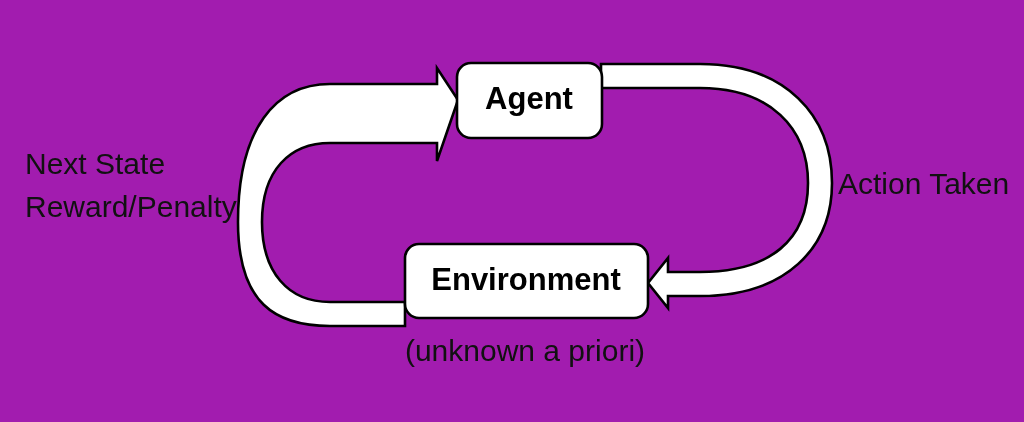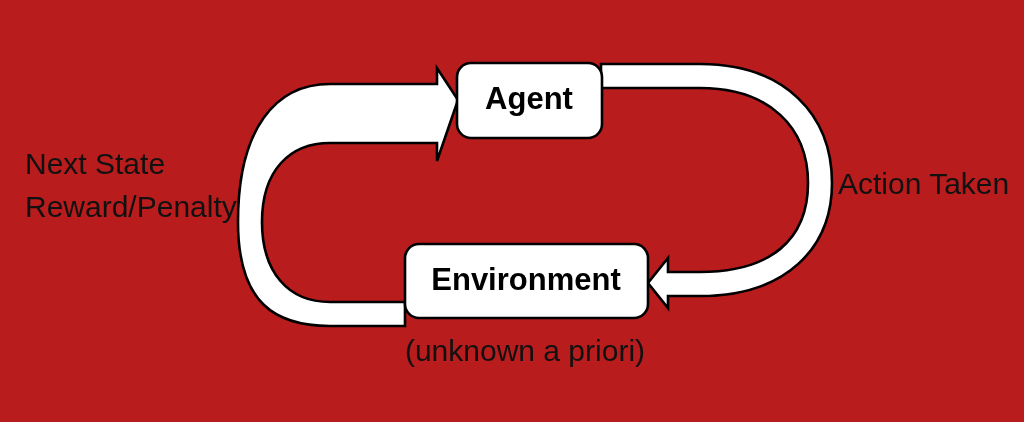--- a/index.html
+++ b/index.html
@@ -8,21 +8,21 @@
     background: #ffffff;
   }
   body {
     font-family: "Liberation Sans", sans-serif;
     color: #000000;
   }
   #canvas {
     position: relative;
     width: 1024px;
     height: 422px;
-    background: #b91c1c;
+    background: #a21caf;
     overflow: hidden;
   }
   #diagram-svg {
     position: absolute;
     left: 0;
     top: 0;
     width: 1024px;
     height: 422px;
     display: block;
   }

